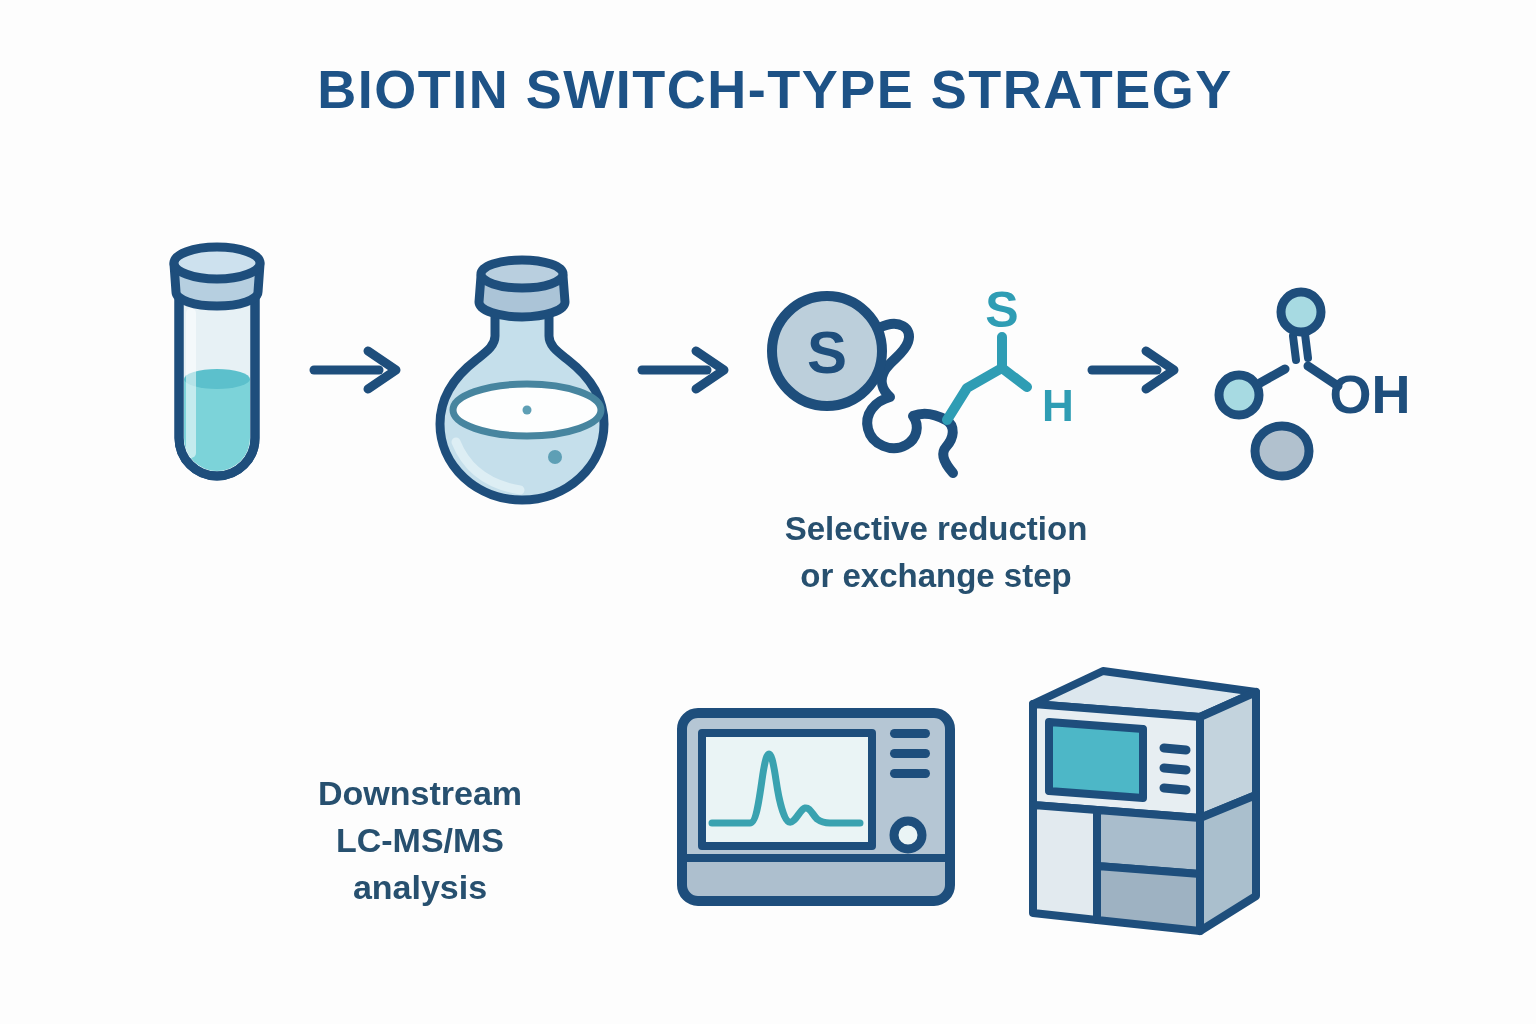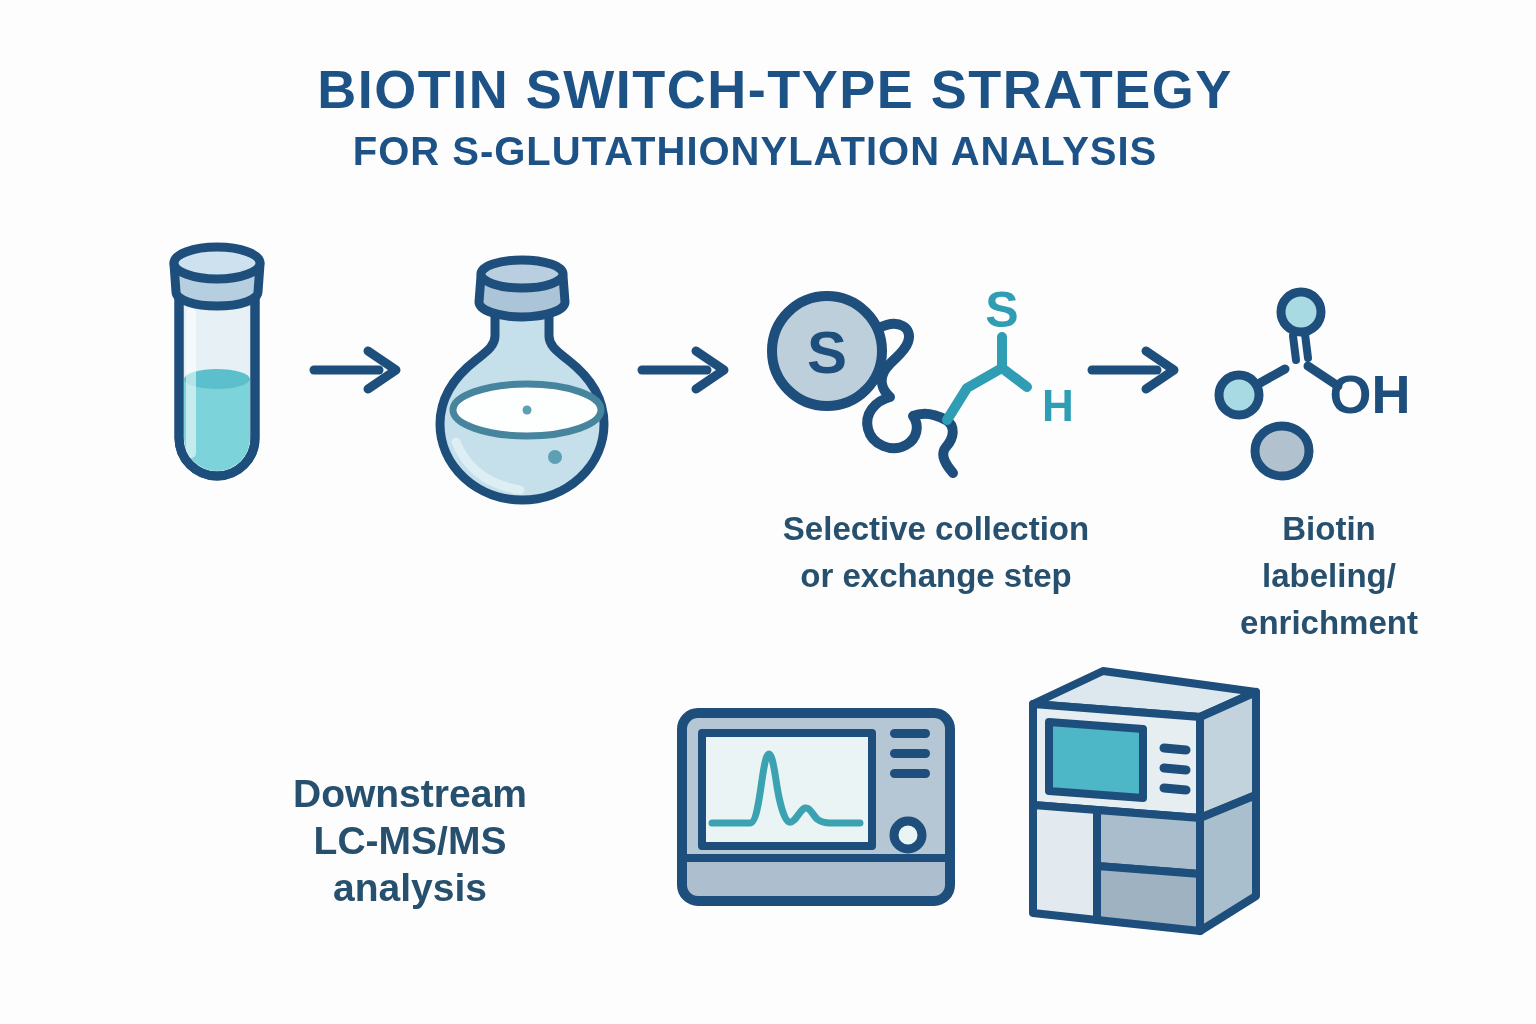--- a/index.html
+++ b/index.html
@@ -24,21 +24,20 @@
   svg text{font-family:"Liberation Sans",sans-serif;font-weight:bold;}
   .ol{stroke:#1e4e7c;stroke-linecap:round;stroke-linejoin:round;fill:none;}
   .teal-ln{stroke:#2f9db4;stroke-linecap:round;stroke-linejoin:round;fill:none;}
 </style>
 </head>
 <body>
 
 <div class="canvas">
 
   <div class="title">BIOTIN SWITCH-TYPE STRATEGY</div>
-  <div class="subtitle">FOR S-GLUTATHIONYLATION ANALYSIS</div>
 
   <svg class="icon" style="left:155px;top:236px;width:124px;height:264px" viewBox="0 0 124 264">
     <path d="M24,54 V202 A38,38 0 0 0 100,202 V54" fill="#e7f1f5" class="ol" style="fill:#e7f1f5" stroke-width="9"></path>
     <path d="M29,143 V202 A33,33 0 0 0 95,202 V143 Z" fill="#7cd3d9"></path>
     <ellipse cx="62" cy="143" rx="33" ry="10" fill="#5cc0cc"></ellipse>
     <rect x="31" y="72" width="10" height="150" rx="5" fill="rgba(255,255,255,0.55)"></rect>
     <path d="M24,54 V202 A38,38 0 0 0 100,202 V54" class="ol" stroke-width="9"></path>
     <path d="M19,28 L21,56 A41,14 0 0 0 103,56 L105,28 Z" fill="#b6cfe0" class="ol" style="fill:#b6cfe0" stroke-width="9"></path>
     <ellipse cx="62" cy="27" rx="43" ry="16" fill="#cde1ee" class="ol" style="fill:#cde1ee" stroke-width="9"></ellipse>
   </svg>
@@ -81,26 +80,24 @@
     <line x1="98" y1="84" x2="95" y2="60" class="ol" stroke-width="8"></line>
     <line x1="110" y1="82" x2="107" y2="58" class="ol" stroke-width="8"></line>
     <line x1="87" y1="93" x2="62" y2="107" class="ol" stroke-width="9"></line>
     <line x1="110" y1="90" x2="140" y2="110" class="ol" stroke-width="9"></line>
     <circle cx="103" cy="36" r="20" fill="#a7dae2" class="ol" style="fill:#a7dae2" stroke-width="9"></circle>
     <circle cx="41" cy="119" r="20" fill="#a7dae2" class="ol" style="fill:#a7dae2" stroke-width="9"></circle>
     <ellipse cx="84" cy="175" rx="27" ry="25" fill="#b1c1ce" class="ol" style="fill:#b1c1ce" stroke-width="9"></ellipse>
     <text x="172" y="118" font-size="54" fill="#1e4e7c" text-anchor="middle" dominant-baseline="central">OH</text>
   </svg>
 
-  <div class="step-label" style="left:936px;top:505px">Selective collection
+  <div class="step-label" style="left:936px;top:505px">Selective reduction
 or exchange step</div>
-  <div class="step-label" style="left:1329px;top:505px">Biotin labeling/
-enrichment</div>
 
-  <div class="step-label" style="left:410px;top:770px;font-size:39px">Downstream
+  <div class="step-label" style="left:420px;top:770px;font-size:34px">Downstream
 LC-MS/MS
 analysis</div>
 
   <svg class="icon" style="left:672px;top:702px;width:290px;height:215px" viewBox="0 0 290 215">
     <rect x="10" y="11" width="268" height="188" rx="16" fill="#b5c6d4"></rect>
     <path d="M10,156 H278 V183 Q278,199 260,199 H28 Q10,199 10,183 Z" fill="#adbfce"></path>
     <line x1="10" y1="156" x2="278" y2="156" class="ol" stroke-width="8"></line>
     <rect x="30" y="31" width="170" height="113" fill="#eaf4f5" class="ol" style="fill:#eaf4f5" stroke-width="8"></rect>
     <path d="M40,121 H78 C84,121 87,99 90,78 C93,57 95,52 97,52 C99,52 101,58 104,78 C107,99 112,118 117,120 C123,122 128,107 133,106 C138,105 140,112 145,117 C149,120 154,121 158,121 H188" stroke="#3aa2b0" stroke-width="7" fill="none" stroke-linecap="round" stroke-linejoin="round"></path>
     <rect x="218" y="27" width="40" height="9" rx="4.5" fill="#1e4e7c"></rect>

